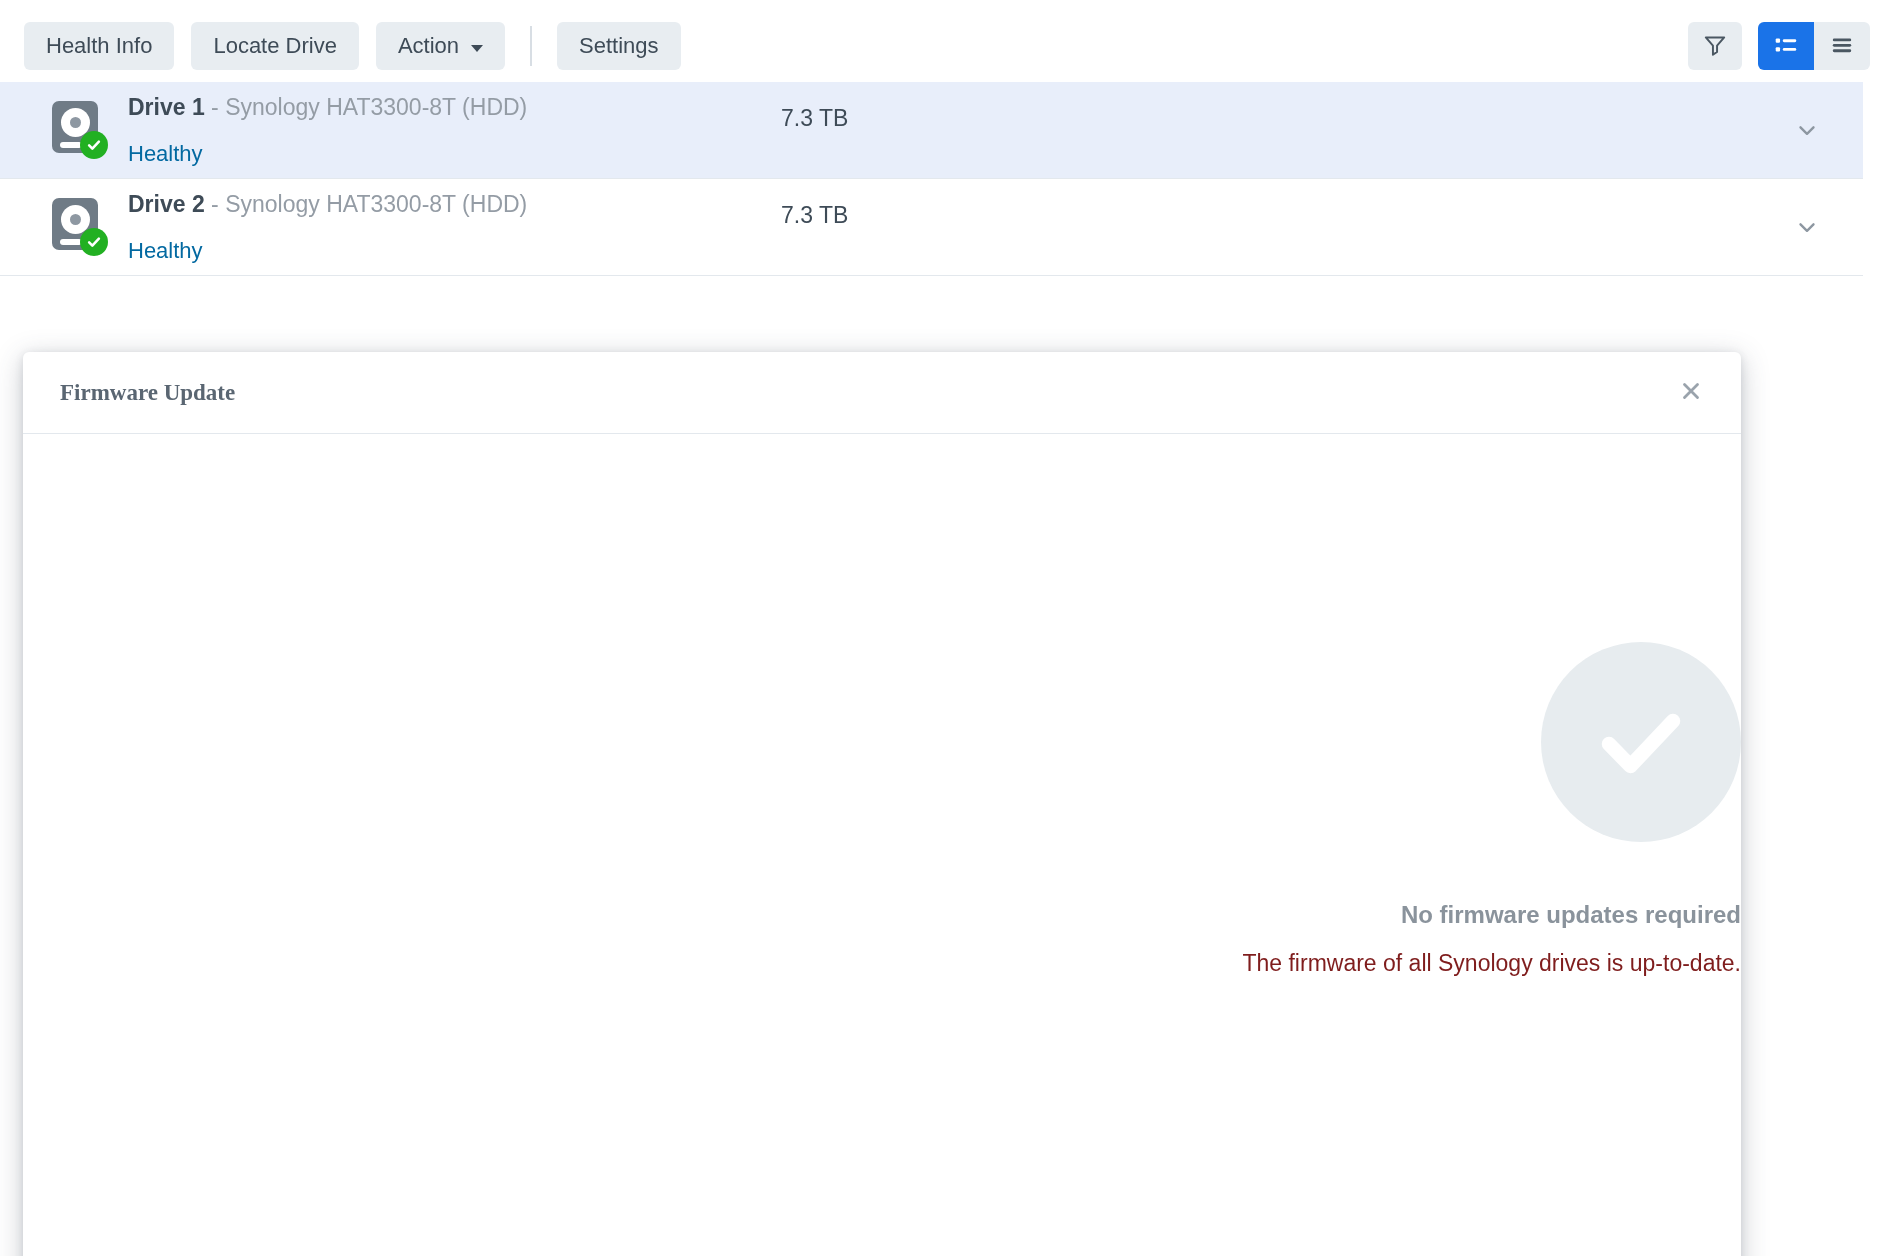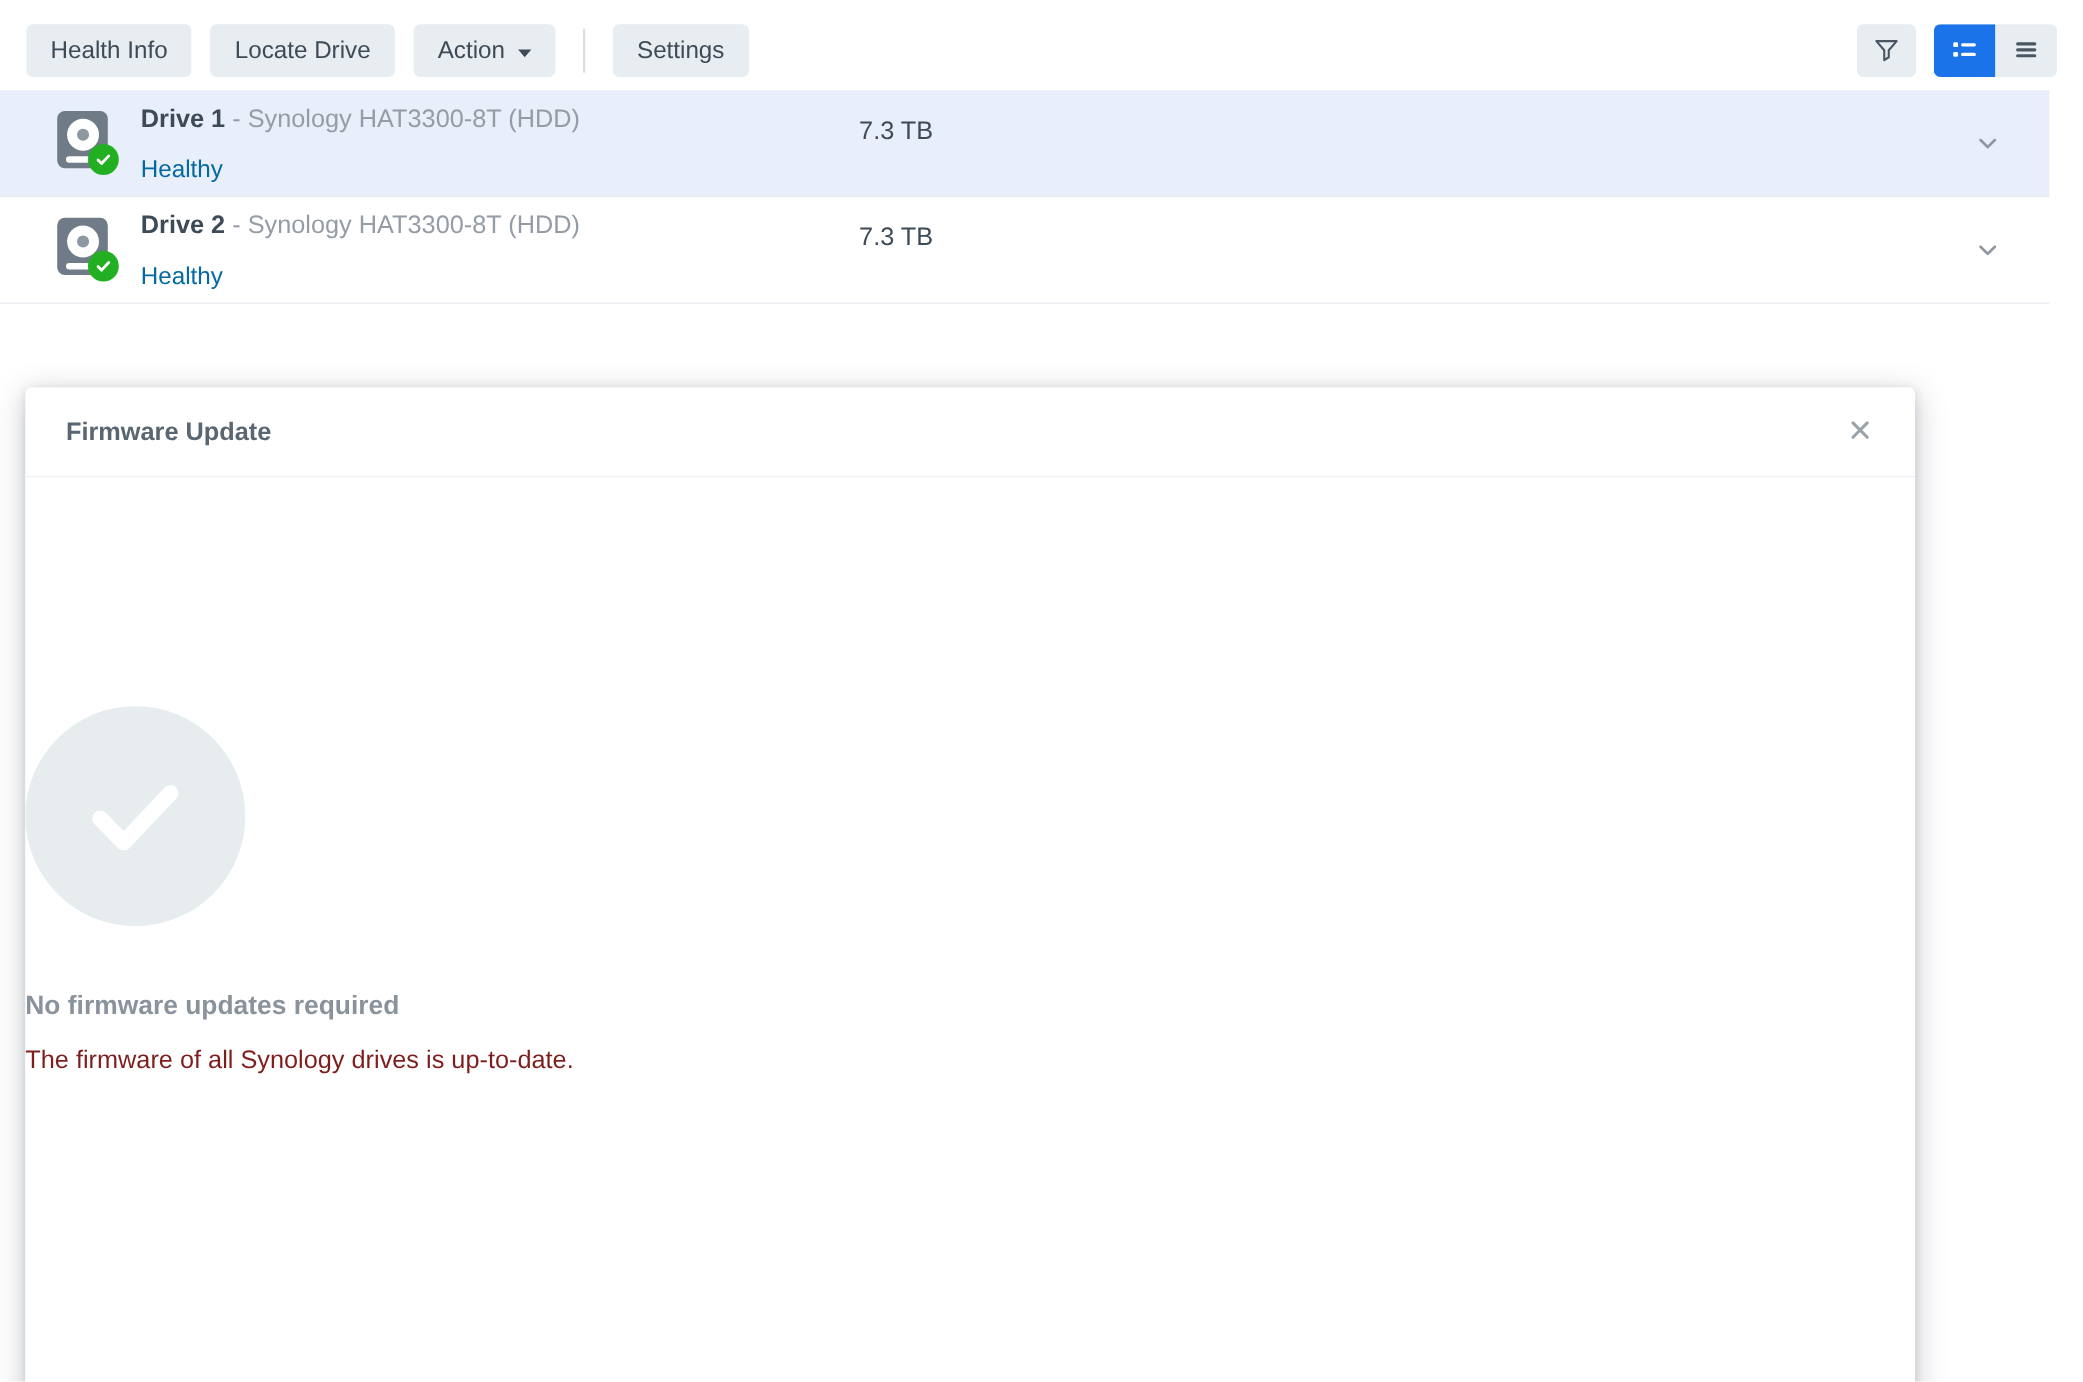--- a/index.html
+++ b/index.html
@@ -245,20 +245,21 @@
     border-bottom: 1px solid #e3e8ed;
     display: flex;
     align-items: center;
     box-sizing: border-box;
   }
   .modal-title {
     margin-left: 37px;
     font-size: 23px;
     font-weight: bold;
     color: #5a6672;
+    font-family: Liberation Serif, serif;
   }
   .modal-close {
     position: absolute;
     right: 28px;
     top: 50%;
     transform: translateY(-50%);
     width: 44px;
     height: 44px;
     display: flex;
     align-items: center;
@@ -273,21 +274,21 @@
     height: 847px;
     background: #ffffff;
   }
   .empty-state {
     position: absolute;
     left: 0;
     right: 0;
     top: 208px;
     display: flex;
     flex-direction: column;
-    align-items: flex-start;
+    align-items: flex-end;
   }
   .big-check {
     width: 200px;
     height: 200px;
     border-radius: 50%;
     background: #e7ecef;
     display: flex;
     align-items: center;
     justify-content: center;
   }

